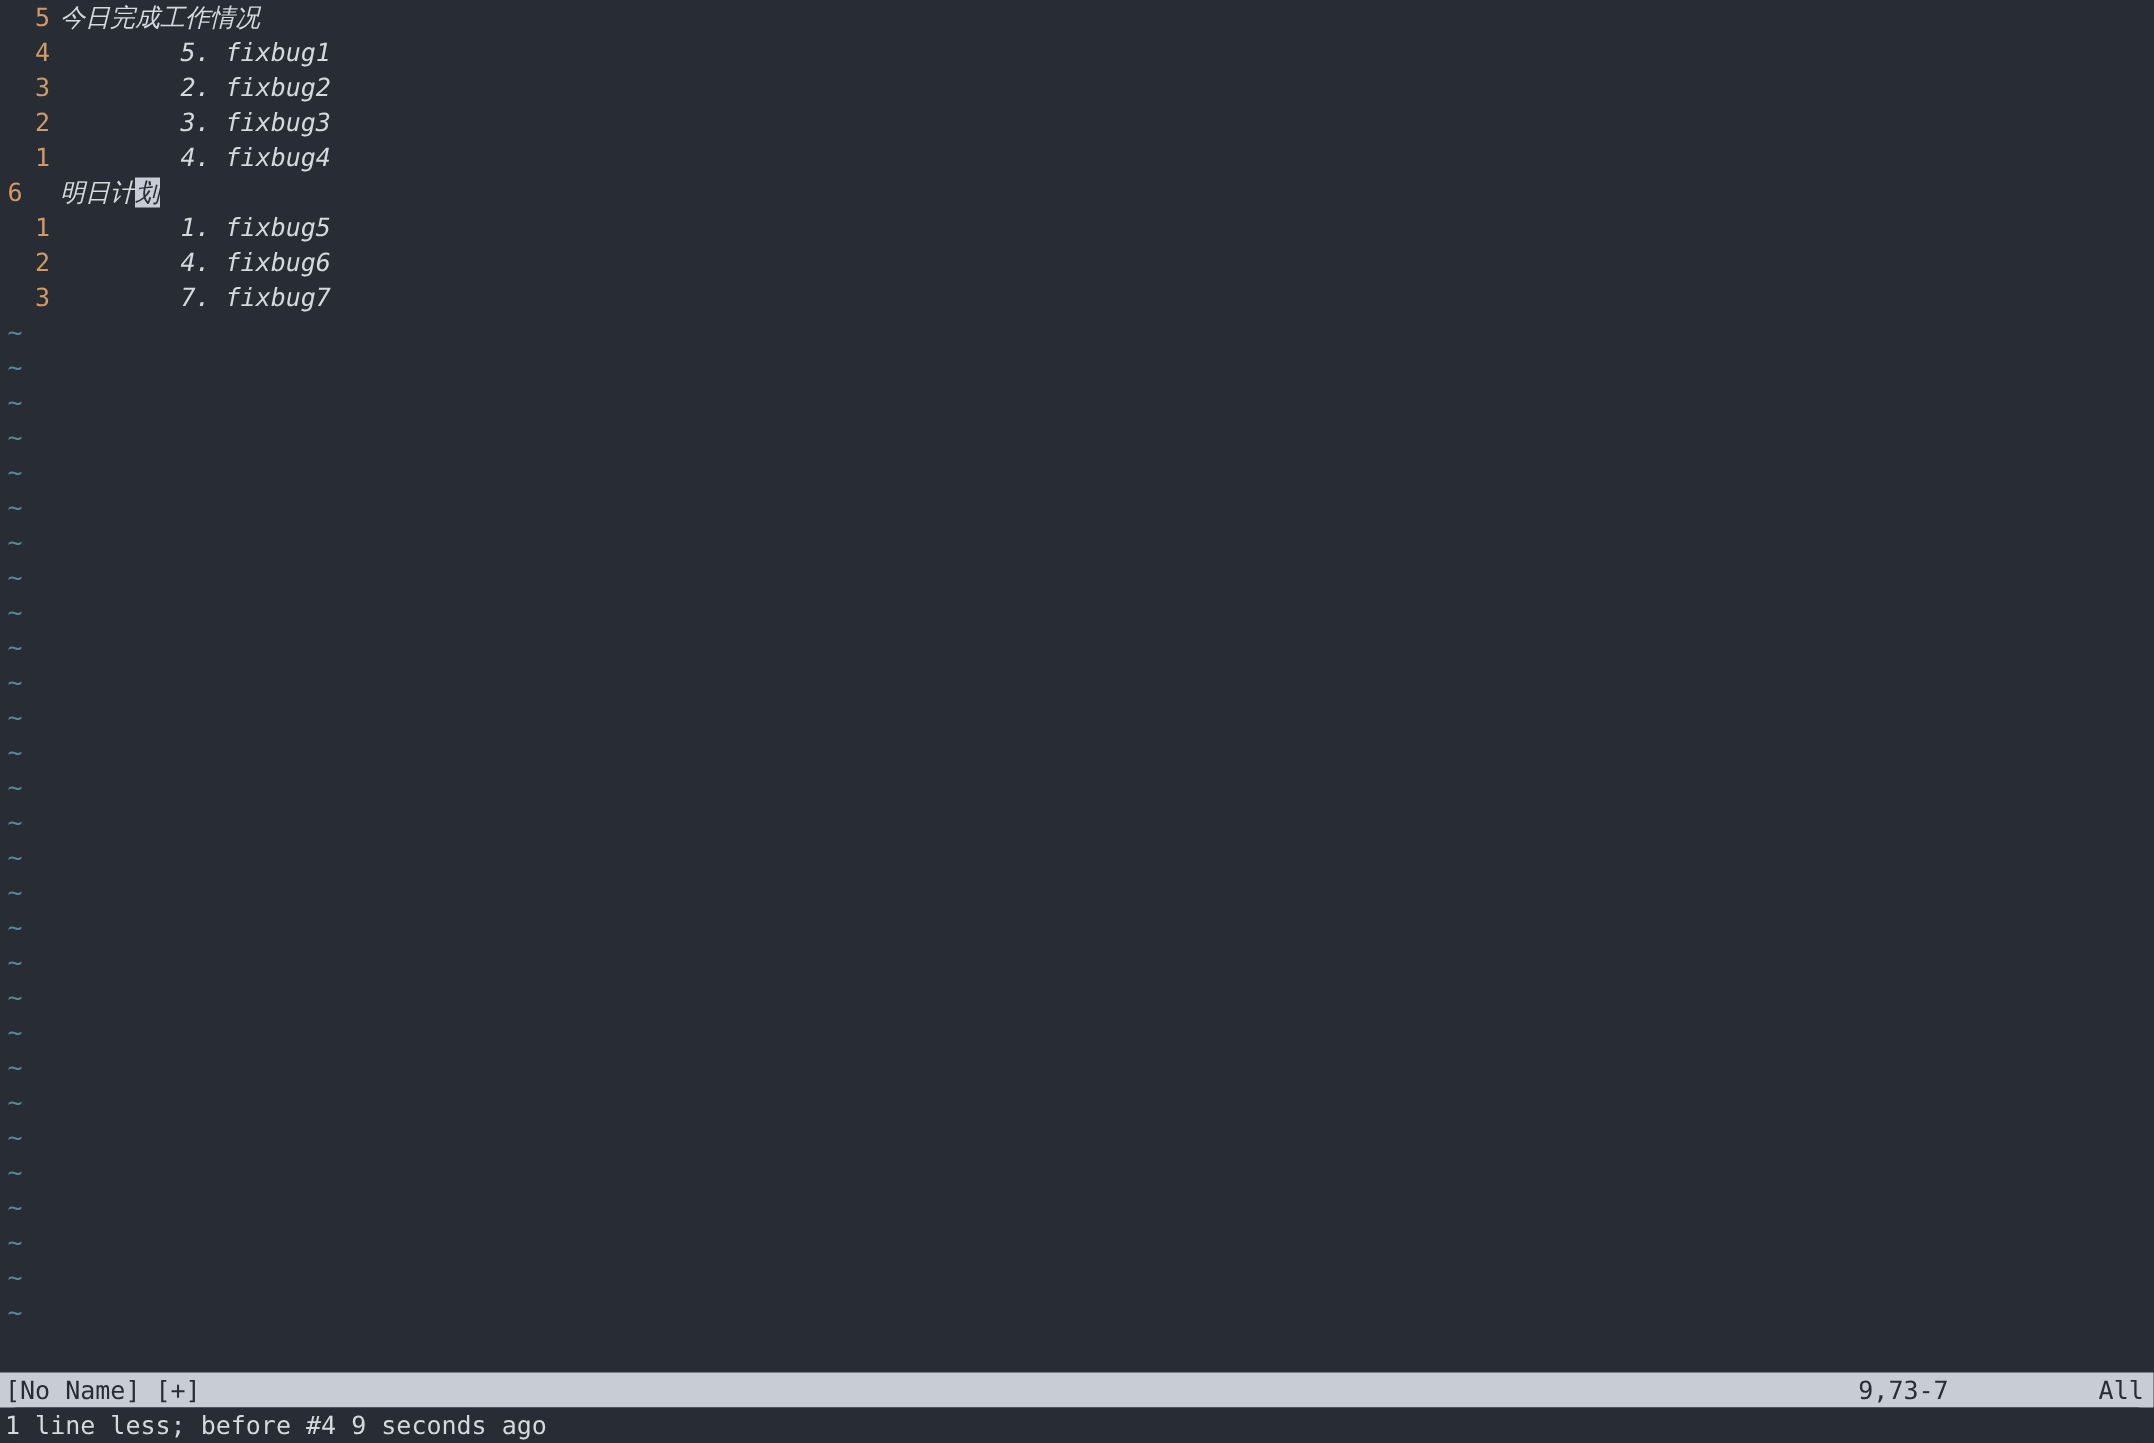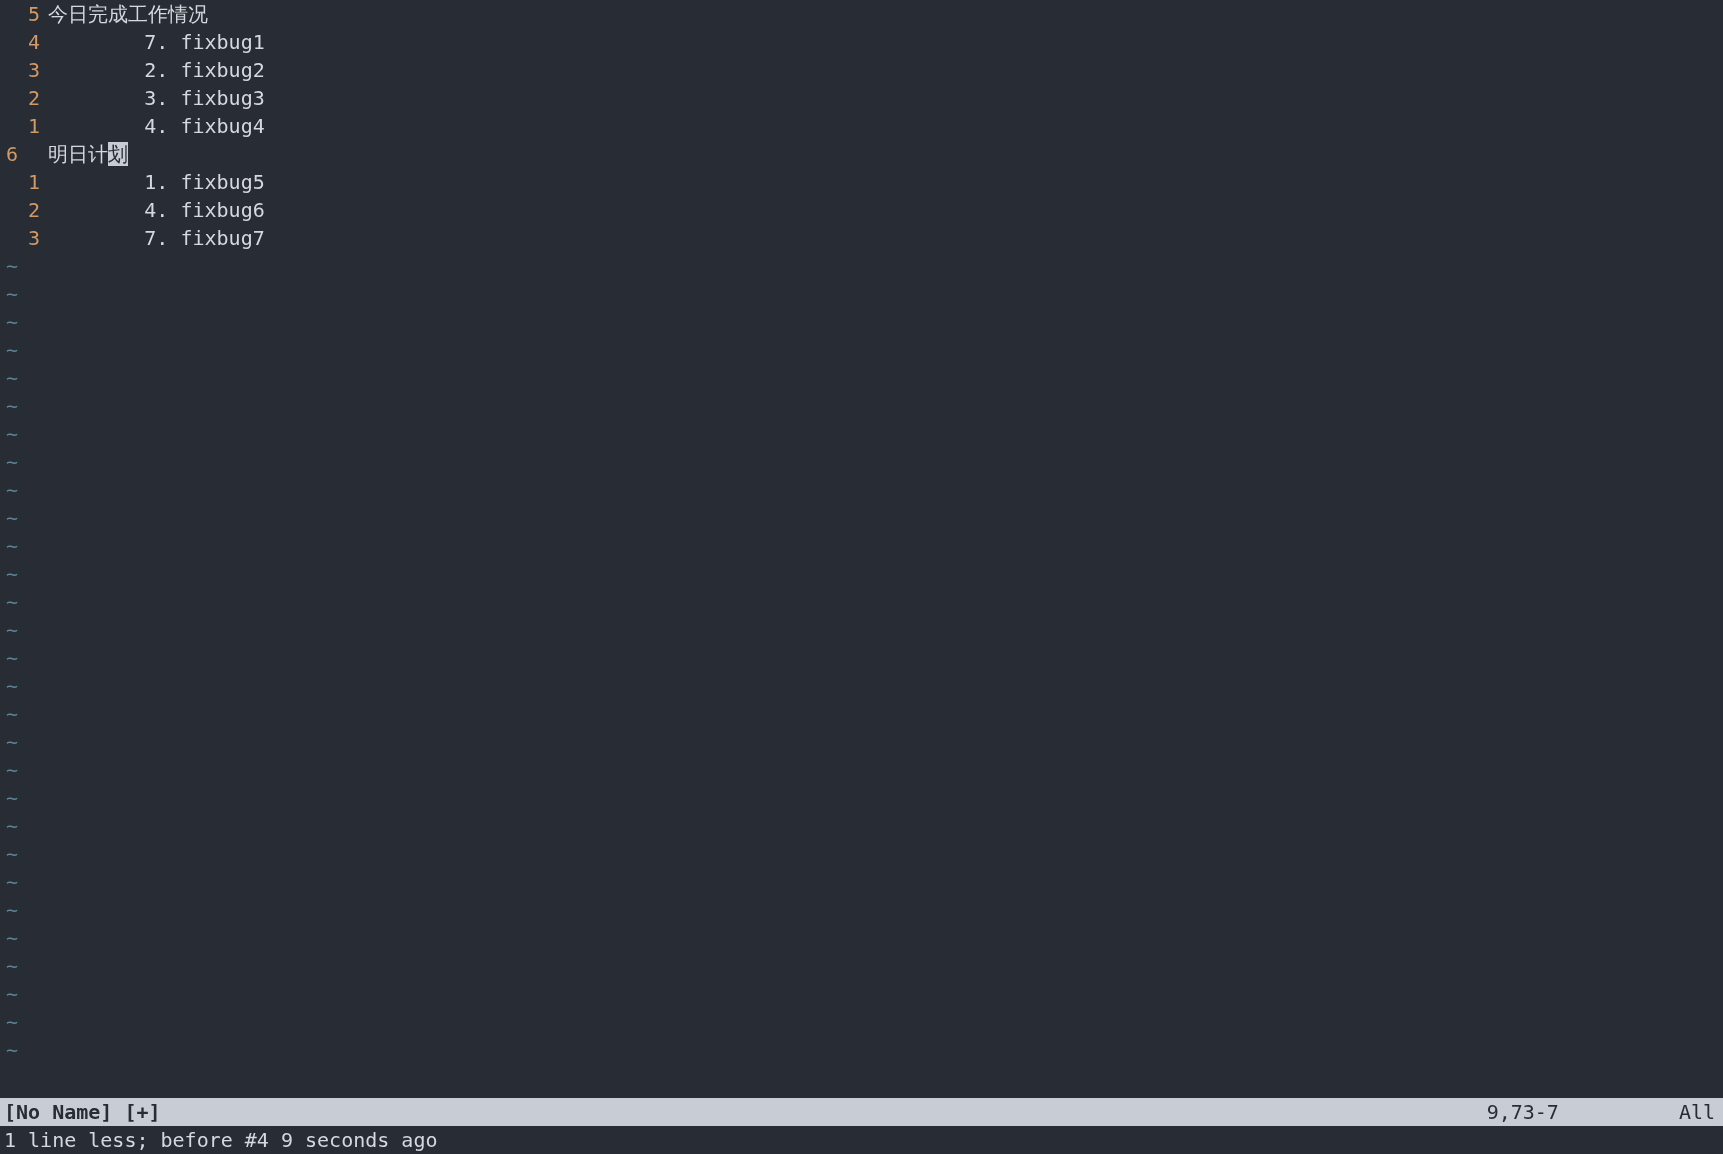--- a/index.html
+++ b/index.html
@@ -41,41 +41,41 @@
     }
     .gutter.current {
       color: #d19a66;
       text-align: left;
       padding-left: 6px;
       padding-right: 0;
     }
     .content {
       color: #d5d8dd;
       flex: 1;
+      font-style: italic;
     }
     .cursor-char {
       background-color: #c8ccd4;
       color: #282c34;
     }
     .tilde {
       color: #5c8596;
       padding-left: 6px;
     }
     .status-bar {
       background-color: #c8ccd4;
       color: #282c34;
       display: flex;
       height: 28px;
       align-items: center;
       padding: 0 4px;
       font-size: 20px;
     }
     .status-left {
       flex: 1;
-      font-weight: bold;
     }
     .status-ruler {
       padding-right: 120px;
     }
     .status-right {
       padding-right: 4px;
       text-align: right;
     }
     .message-bar {
       background-color: #282c34;
@@ -86,21 +86,21 @@
       align-items: flex-end;
       border-radius: 14px;
     }
   </style>
 </head>
 <body>
 
 <div class="editor-area">
   <div id="lines-container">
       <div class="line"><span class="gutter relative">5</span><span class="content">今日完成工作情况</span></div>
-      <div class="line"><span class="gutter relative">4</span><span class="content">        7. fixbug1</span></div>
+      <div class="line"><span class="gutter relative">4</span><span class="content">        5. fixbug1</span></div>
       <div class="line"><span class="gutter relative">3</span><span class="content">        2. fixbug2</span></div>
       <div class="line"><span class="gutter relative">2</span><span class="content">        3. fixbug3</span></div>
       <div class="line"><span class="gutter relative">1</span><span class="content">        4. fixbug4</span></div>
       <div class="line"><span class="gutter current">6 </span><span class="content"><span>明日计</span><span class="cursor-char">划</span><span></span></span></div>
       <div class="line"><span class="gutter relative">1</span><span class="content">        1. fixbug5</span></div>
       <div class="line"><span class="gutter relative">2</span><span class="content">        4. fixbug6</span></div>
       <div class="line"><span class="gutter relative">3</span><span class="content">        7. fixbug7</span></div>
     </div>
   <div id="tildes-container">
       <div class="line"><span class="tilde">~</span></div>

